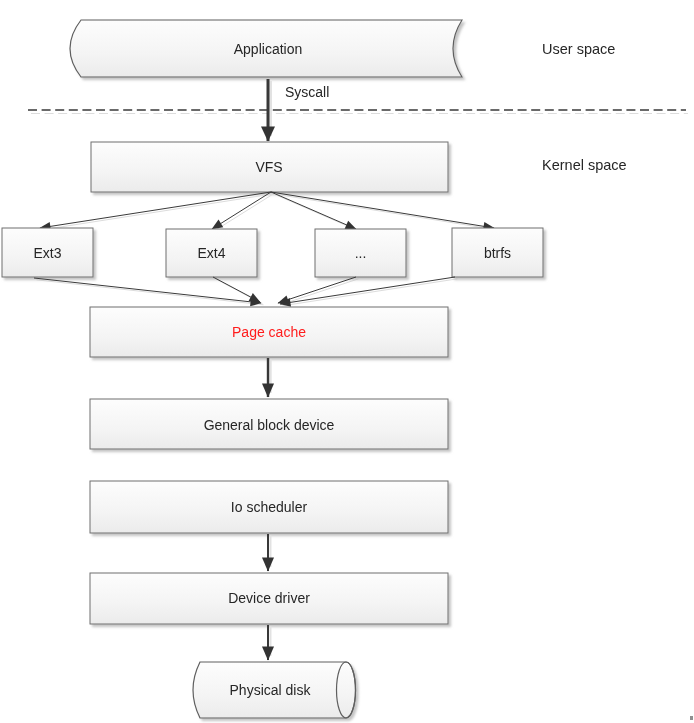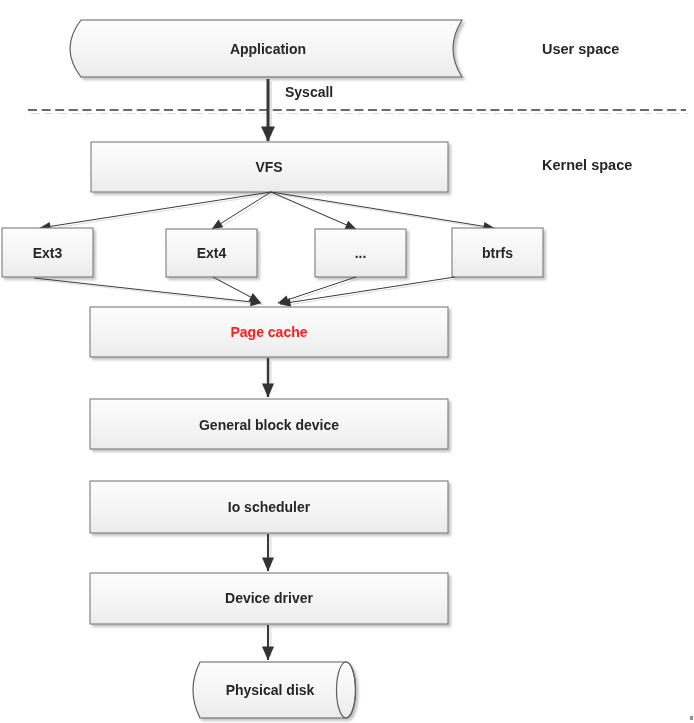--- a/index.html
+++ b/index.html
@@ -1,16 +1,16 @@
 <!DOCTYPE html>
 <html><head>
 <meta charset="utf-8">
 <style>
   html, body { margin: 0; padding: 0; background: #ffffff; }
-  .stage { width: 694px; height: 723px; position: relative; font-weight: bold; }
+  .stage { width: 694px; height: 723px; position: relative; }
   svg { display: block; }
   text {
     font-family: "Liberation Sans", sans-serif;
     font-size: 14px;
   }
   .side-label { font-size: 14.5px; }
   .node-box { fill: url(#boxGrad); stroke: #6f6f6f; stroke-width: 1; }
   .cyl { fill: url(#boxGrad); stroke: #5f5f5f; stroke-width: 1.2; }
   .fan-line { stroke: #3a3a3a; stroke-width: 1; fill: none; }
   .fan-shadow { stroke: #dcdcdc; stroke-width: 1; fill: none; }

